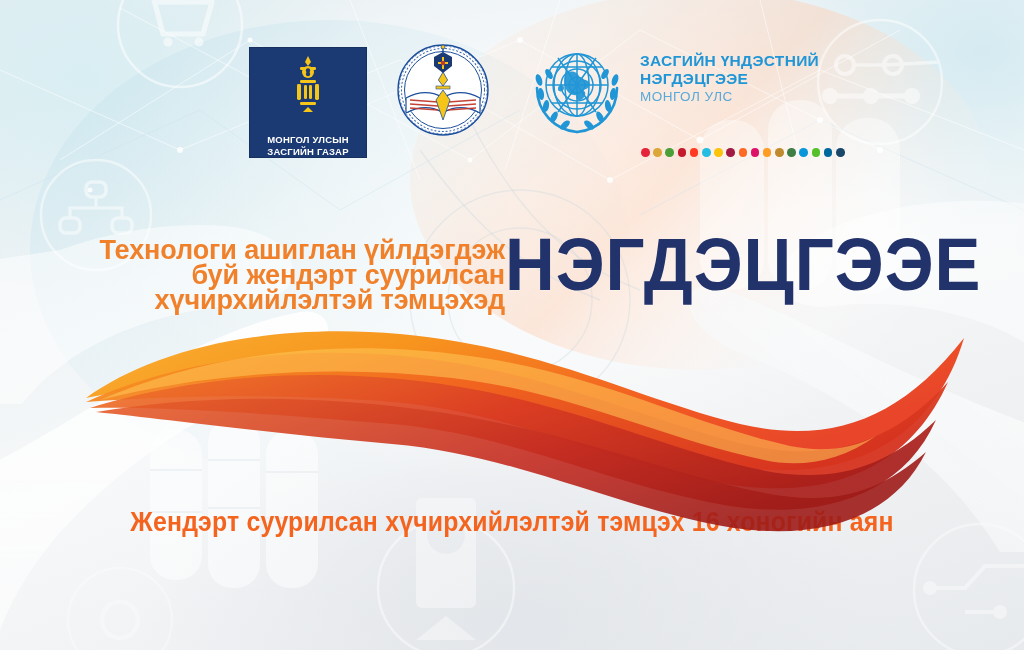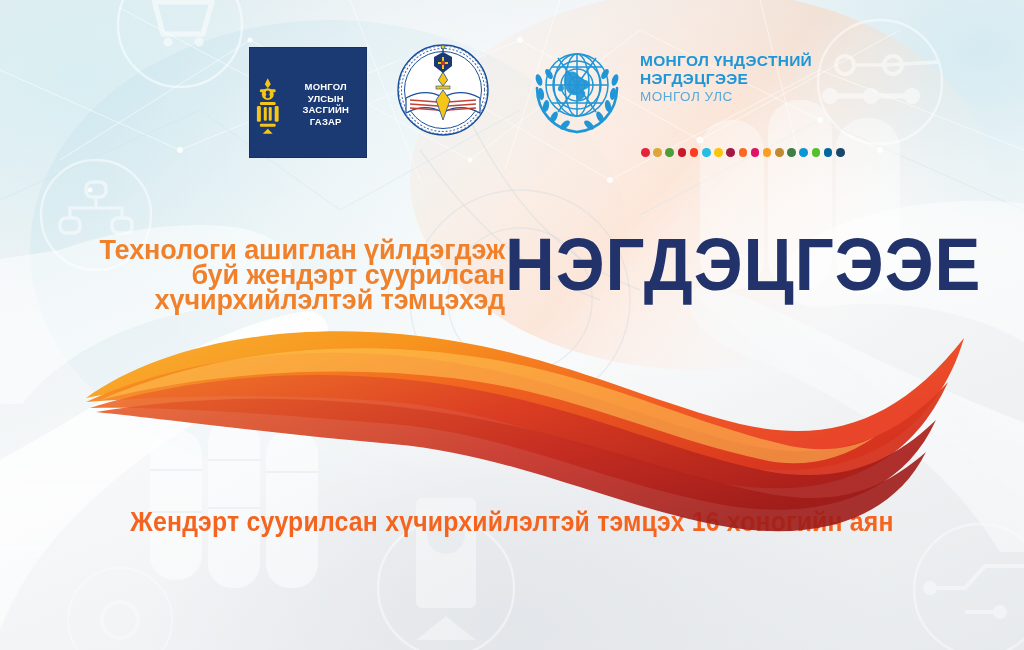--- a/index.html
+++ b/index.html
@@ -20,21 +20,21 @@
   
   .bg-layer{position:absolute;inset:0;pointer-events:none;}
   .bg-svg{position:absolute;inset:0;width:1024px;height:650px;}
 
   
   .logos{position:absolute;left:0;top:38px;width:1024px;height:105px;}
 
   .gov-logo{
     position:absolute;left:249px;top:9px;width:116px;height:109px;
     background:#1b3a73;border:1px solid #16305f;
-    display:flex;flex-direction:row;align-items:center;justify-content:center;
+    display:flex;flex-direction:column;align-items:center;justify-content:space-between;
   }
   .gov-soyombo{margin-top:7px;width:36px;height:58px;}
   .gov-text{
     color:#ffffff;font-size:9.5px;font-weight:bold;line-height:11.5px;
     text-align:center;letter-spacing:.2px;margin-top:3px;
   }
 
   .seal{position:absolute;left:395px;top:4px;width:96px;height:96px;}
 
   .un-logo{position:absolute;left:527px;top:2px;width:100px;height:100px;}
@@ -348,21 +348,21 @@
         <ellipse cx="86" cy="54" rx="3" ry="6" transform="rotate(8 86 54)"></ellipse>
         <ellipse cx="81" cy="66" rx="3" ry="6" transform="rotate(-10 81 66)"></ellipse>
         <ellipse cx="73" cy="77" rx="3" ry="6" transform="rotate(-28 73 77)"></ellipse>
         <ellipse cx="62" cy="85" rx="3" ry="6" transform="rotate(-48 62 85)"></ellipse>
         <ellipse cx="22" cy="34" rx="3" ry="5.5" transform="rotate(-32 22 34)"></ellipse>
         <ellipse cx="78" cy="34" rx="3" ry="5.5" transform="rotate(32 78 34)"></ellipse>
       </g>
     </svg>
 
     <div class="un-text">
-      <div class="un-l1">МОНГОЛ ҮНДЭСТНИЙ</div>
+      <div class="un-l1">ЗАСГИЙН ҮНДЭСТНИЙ</div>
       <div class="un-l2">НЭГДЭЦГЭЭЕ</div>
       <div class="un-l3">МОНГОЛ УЛС</div>
     </div>
 
     <div class="sdg-dots" id="sdg-dots">
         <span style="background: rgb(229, 36, 59);"></span>
         <span style="background: rgb(221, 166, 58);"></span>
         <span style="background: rgb(76, 159, 56);"></span>
         <span style="background: rgb(197, 25, 45);"></span>
         <span style="background: rgb(255, 58, 33);"></span>

